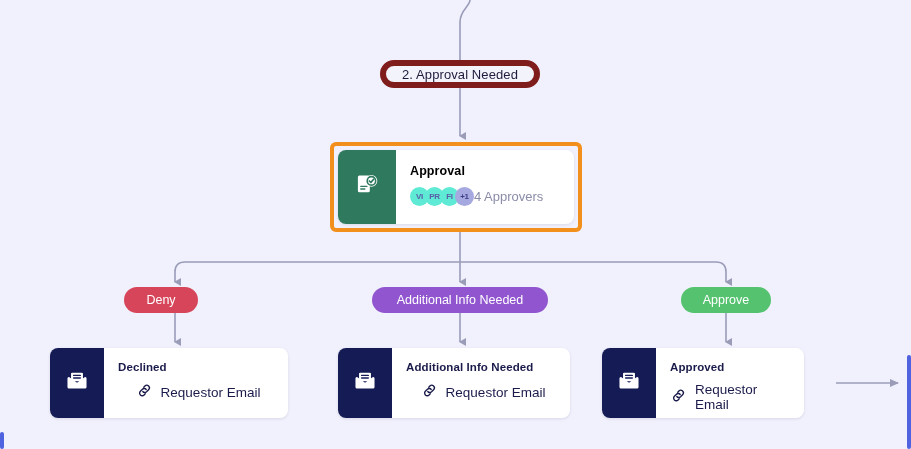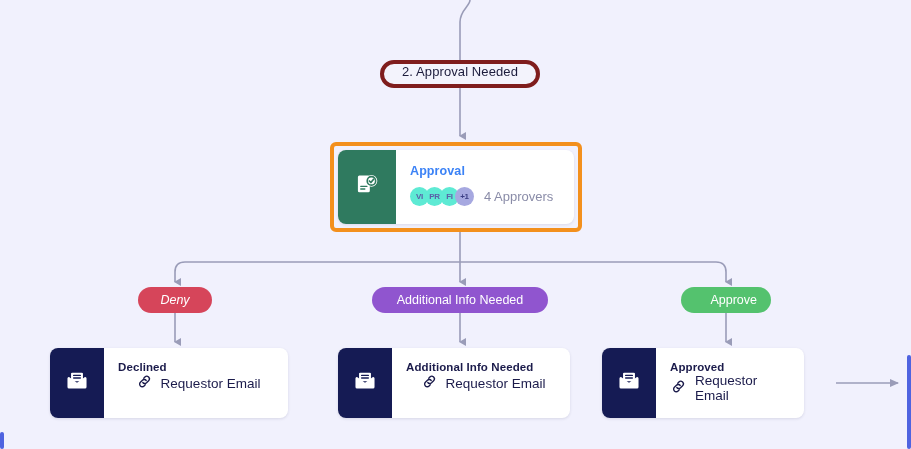--- a/index.html
+++ b/index.html
@@ -29,25 +29,25 @@
     pointer-events: none;
   }
 
   
   .stage-pill {
     position: absolute;
     left: 380px;
     top: 60px;
     width: 160px;
     height: 28px;
-    border: 4px solid #7f1d1d;
+    border: 6px solid #7f1d1d;
     border-radius: 14px;
     background: #f3f3fc;
     display: flex;
-    align-items: flex-start;
+    align-items: center;
     justify-content: center;
     box-sizing: border-box;
   }
   .stage-pill span {
     font-size: 13px;
     color: #1c1c3c;
     letter-spacing: .1px;
   }
 
   
@@ -83,21 +83,21 @@
   .approval-body {
     flex: 1;
     padding: 14px 12px 10px 14px;
     display: flex;
     flex-direction: column;
     gap: 9px;
   }
   .approval-title {
     font-size: 12.5px;
     font-weight: bold;
-    color: #3b82f6;
+    color: #000000;
     letter-spacing: .1px;
   }
   .approvers-row {
     display: flex;
     align-items: center;
   }
   .avatars {
     display: flex;
     align-items: center;
   }
@@ -118,39 +118,39 @@
     overflow: hidden;
   }
   .avatar.more {
     background: #a6a8e0;
     color: #3d3f86;
     margin-right: 0;
   }
   .approvers-text {
     font-size: 13px;
     color: #8a8ca8;
-    margin-left: 10px;
+    margin-left: 0;
   }
 
   
   .branch-pill {
     position: absolute;
     height: 26px;
     border-radius: 13px;
     display: flex;
     align-items: center;
     justify-content: center;
     color: #ffffff;
     font-size: 12.5px;
     box-sizing: border-box;
     padding: 0 14px;
   }
-  .branch-deny { left: 138px; top: 287px; width: 74px; background: #d6455a; font-style: italic; }
+  .branch-deny { left: 124px; top: 287px; width: 74px; background: #d6455a; }
   .branch-info { left: 372px; top: 287px; width: 176px; background: #9055cf; }
-  .branch-approve { left: 681px; top: 287px; width: 90px; background: #54c26e; justify-content: flex-end; }
+  .branch-approve { left: 681px; top: 287px; width: 90px; background: #54c26e; }
 
   
   .outcome-card {
     position: absolute;
     top: 348px;
     height: 70px;
     background: #ffffff;
     border-radius: 8px;
     display: flex;
     overflow: hidden;
@@ -166,20 +166,21 @@
     background: #151b54;
     display: flex;
     align-items: center;
     justify-content: center;
   }
   .outcome-body {
     flex: 1;
     padding: 13px 10px 10px 14px;
     display: flex;
     flex-direction: column;
+    gap: 9px;
   }
   .outcome-title {
     font-size: 11.5px;
     font-weight: bold;
     color: #1b1b4b;
     letter-spacing: .1px;
   }
   .outcome-link {
     display: flex;
     align-items: center;

